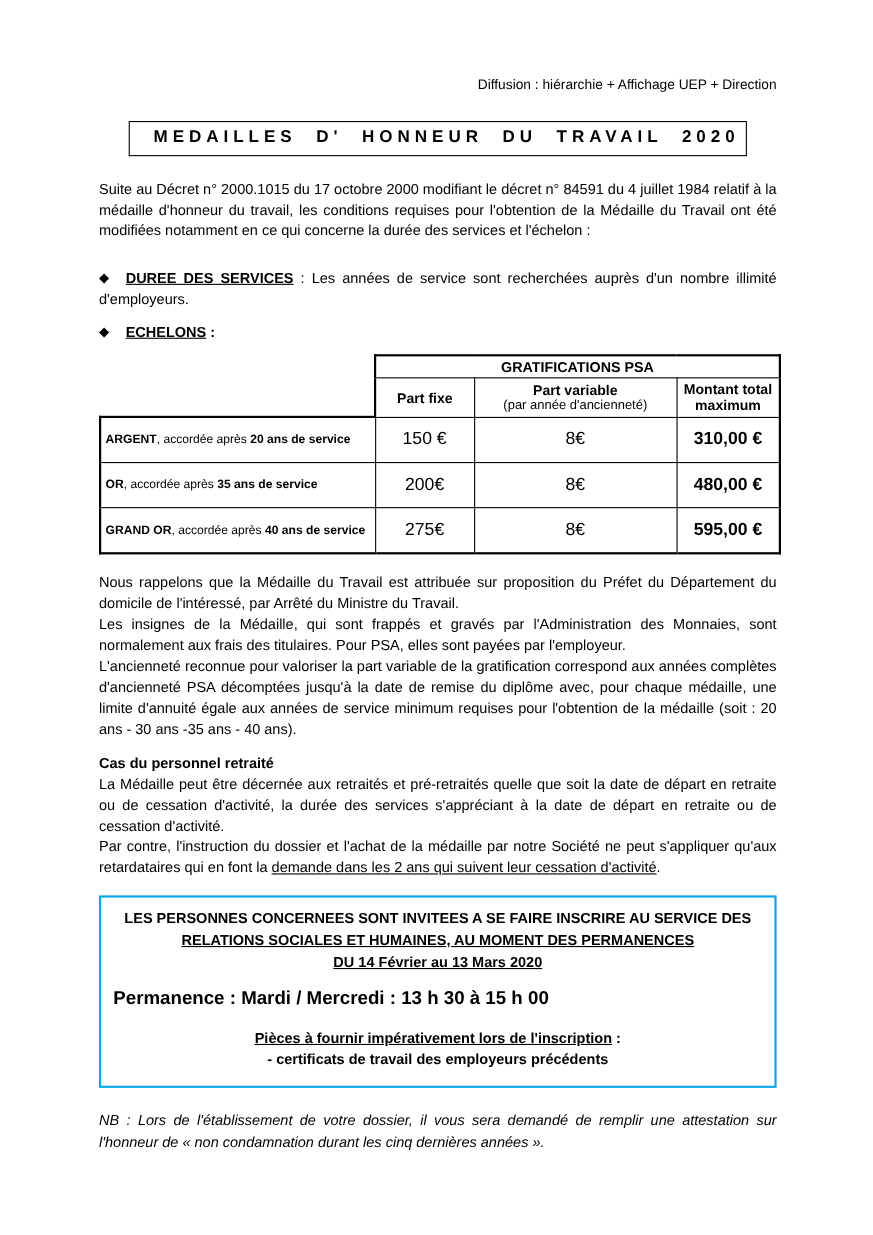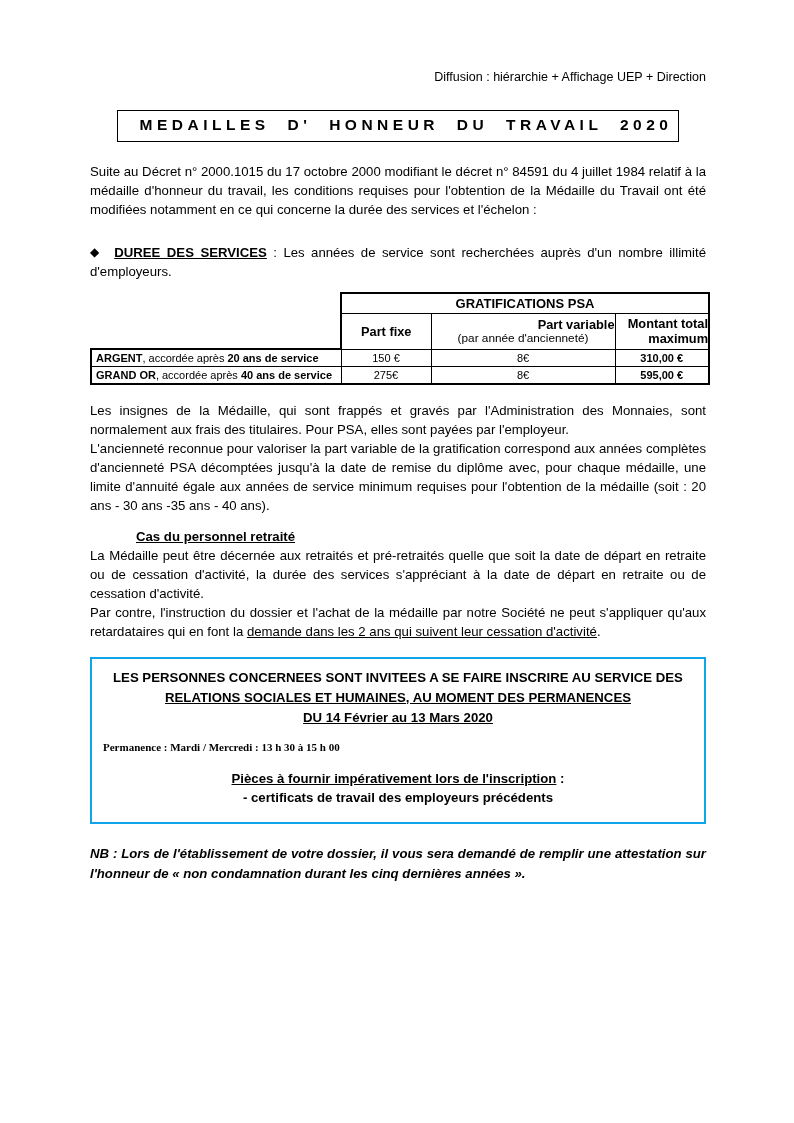--- a/index.html
+++ b/index.html
@@ -21,55 +21,56 @@
   .bullet { margin-bottom:11px; }
   .diamond { display:inline-block; margin-right:15px; font-size:12px; vertical-align:1px; }
   .b { font-weight:700; }
   .u { text-decoration:underline; }
 
   table.grat { border-collapse:collapse; table-layout:fixed; width:618px; margin:5px 0 16px 0; }
   .grat td { border:1px solid #000; text-align:center; vertical-align:middle; padding:1px 3px; }
   .grat td.nob { border:none; }
   .grat .ghead { font-weight:700; font-size:13px; padding:2px 4px; }
   .grat .chead { font-weight:700; font-size:12.8px; padding:2px 0; }
-  .grat .hm { line-height:1.2;text-align:right; }
+  .grat .hm { line-height:1.2; }
   .grat .hs { font-weight:400; font-size:11.8px; line-height:1.15; }
-  .grat .lbl { text-align:left; font-size:11px; padding:2px 4px; }
-  .grat .val { font-size:11px; }
+  .grat .lbl { text-align:left; font-size:11px; padding:14px 4px; }
+  .grat .val { font-size:16px; }
   .grat .tot { font-weight:700; }
   .bt2 { border-top-width:2px !important; }
   .bl2 { border-left-width:2px !important; }
   .br2 { border-right-width:2px !important; }
   .bb2 { border-bottom-width:2px !important; }
 
-  .heading-u { font-weight:700; text-decoration:underline; margin-top:12px;margin-left:46px; }
+  .heading-u { font-weight:700; margin-top:12px; }
 
   .insc-box { border:2px solid #0ea5e9; margin-top:16px; padding:9px 6px 14px 6px; font-weight:700; }
   .bc { text-align:center; font-size:13.2px; line-height:1.5; }
-  .perm1 { font-size:11px; margin-top:13px; padding-left:5px;font-family:Liberation Serif, serif; }
+  .perm1 { font-size:17px; margin-top:13px; padding-left:5px; }
   .perm2 { font-size:13.2px; padding-left:76px; }
   .pieces-title { margin-top:16px; }
 
-  .nb { font-weight:700; font-style:italic; font-size:13.2px; line-height:1.5; text-align:justify; margin-top:20px; }
+  .nb { font-weight:400; font-style:italic; font-size:13.2px; line-height:1.5; text-align:justify; margin-top:20px; }
 </style>
 </head>
 <body>
 
 <div class="page">
 
   <div class="diffusion">Diffusion : hiérarchie + Affichage UEP + Direction</div>
 
   <div class="title-box">
     <span class="title-text">MEDAILLES D' HONNEUR DU TRAVAIL 2020</span>
   </div>
 
   <p class="para intro">Suite au Décret n° 2000.1015 du 17 octobre 2000 modifiant le décret n° 84591 du 4 juillet 1984 relatif à la médaille d'honneur du travail, les conditions requises pour l'obtention de la Médaille du Travail ont été modifiées notamment en ce qui concerne la durée des services et l'échelon :</p>
 
   <p class="para bullet"><span class="diamond">◆</span><span class="b u">DUREE DES SERVICES</span><span> : Les années de service sont recherchées auprès d'un nombre illimité d'employeurs.</span></p>
 
+  <p class="para bullet"><span class="diamond">◆</span><span class="b u">ECHELONS</span><span class="b"> :</span></p>
 
   <table class="grat">
     <colgroup>
       <col style="width:250px">
         <col style="width:90px">
         <col style="width:184px">
         <col style="width:94px">
     </colgroup>
     <tbody>
       <tr>
@@ -88,29 +89,36 @@
           <div class="hm">maximum</div>
         </td>
       </tr>
       <tr>
         <td class="lbl bl2 bt2"><span class="b">ARGENT</span><span>, accordée après </span><span class="b">20 ans de service</span></td>
         <td class="val">150 €</td>
         <td class="val">8€</td>
         <td class="val tot br2">310,00 €</td>
       </tr>
       <tr>
+        <td class="lbl bl2"><span class="b">OR</span><span>, accordée après </span><span class="b">35 ans de service</span></td>
+        <td class="val">200€</td>
+        <td class="val">8€</td>
+        <td class="val tot br2">480,00 €</td>
+      </tr>
+      <tr>
         <td class="lbl bl2 bb2"><span class="b">GRAND OR</span><span>, accordée après </span><span class="b">40 ans de service</span></td>
         <td class="val bb2">275€</td>
         <td class="val bb2">8€</td>
         <td class="val tot br2 bb2">595,00 €</td>
       </tr>
     </tbody>
   </table>
 
   <div>
+    <p class="para">Nous rappelons que la Médaille du Travail est attribuée sur proposition du Préfet du Département du domicile de l'intéressé, par Arrêté du Ministre du Travail.</p>
     <p class="para">Les insignes de la Médaille, qui sont frappés et gravés par l'Administration des Monnaies, sont normalement aux frais des titulaires. Pour PSA, elles sont payées par l'employeur.</p>
     <p class="para">L'ancienneté reconnue pour valoriser la part variable de la gratification correspond aux années complètes d'ancienneté PSA décomptées jusqu'à la date de remise du diplôme avec, pour chaque médaille, une limite d'annuité égale aux années de service minimum requises pour l'obtention de la médaille (soit : 20 ans - 30 ans -35 ans - 40 ans).</p>
   </div>
 
   <div>
     <p class="para heading-u">Cas du personnel retraité</p>
     <p class="para">La Médaille peut être décernée aux retraités et pré-retraités quelle que soit la date de départ en retraite ou de cessation d'activité, la durée des services s'appréciant à la date de départ en retraite ou de cessation d'activité.</p>
     <p class="para"><span>Par contre, l'instruction du dossier et l'achat de la médaille par notre Société ne peut s'appliquer qu'aux retardataires qui en font la </span><span class="u">demande dans les 2 ans qui suivent leur cessation d'activité</span><span>.</span></p>
   </div>
 

